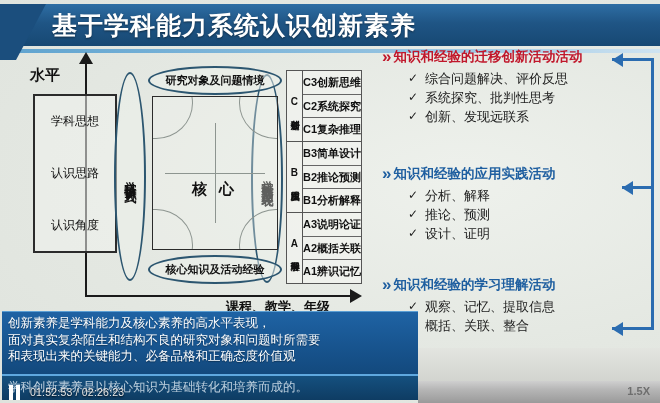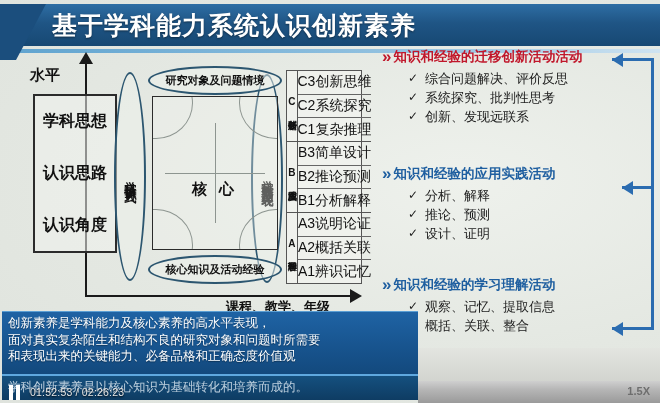--- a/index.html
+++ b/index.html
@@ -65,21 +65,21 @@
     white-space:nowrap;
   }
 
   
   #leftbox{
     position:absolute;left:33px;top:42px;width:80px;height:155px;
     border:2px solid #2b2b2b;background:rgba(240,243,238,.55);
     display:flex;flex-direction:column;justify-content:space-around;
     align-items:center;
   }
-  #leftbox .cell{font-size:16px;font-weight:bold;color:#111;white-space:nowrap;}
+  #leftbox .cell{font-size:12px;font-weight:normal;color:#111;white-space:nowrap;}
 
   
   .v-ellipse{
     position:absolute;border:2px solid #2c5670;border-radius:50%;
     background:rgba(238,242,236,.5);
     display:flex;align-items:center;justify-content:center;
   }
   .v-ellipse span{
     writing-mode:vertical-rl;text-orientation:upright;
     font-size:12px;font-weight:bold;color:#111;letter-spacing:2px;
@@ -129,21 +129,21 @@
   #abtable .lev{
     flex:1;display:flex;align-items:center;justify-content:center;
     border-bottom:1.5px solid #555;font-size:9px;font-weight:bold;color:#111;
     line-height:9.5px;text-align:center;
   }
   #abtable .lev:last-child{border-bottom:none;}
   #abtable .lev b{display:block;font-size:10px;}
   #abtable .lev .zh{writing-mode:vertical-rl;text-orientation:upright;letter-spacing:0px;}
   #abtable .it{
     flex:1;display:flex;align-items:center;justify-content:center;
-    border-bottom:1px solid #666;font-size:14px;font-weight:normal;color:#111;
+    border-bottom:1px solid #666;font-size:11px;font-weight:bold;color:#111;
     white-space:nowrap;
   }
   #abtable .it.secend{border-bottom:1.5px solid #555;}
   #abtable .it:last-child{border-bottom:none;}
 
   
   #rightpanel{position:absolute;left:382px;top:48px;width:278px;height:300px;}
   .sec{position:absolute;left:0;width:252px;}
   .sec-head{display:flex;align-items:flex-start;gap:5px;}
   .chev{font-size:17px;font-weight:bold;line-height:17px;letter-spacing:-3px;}

